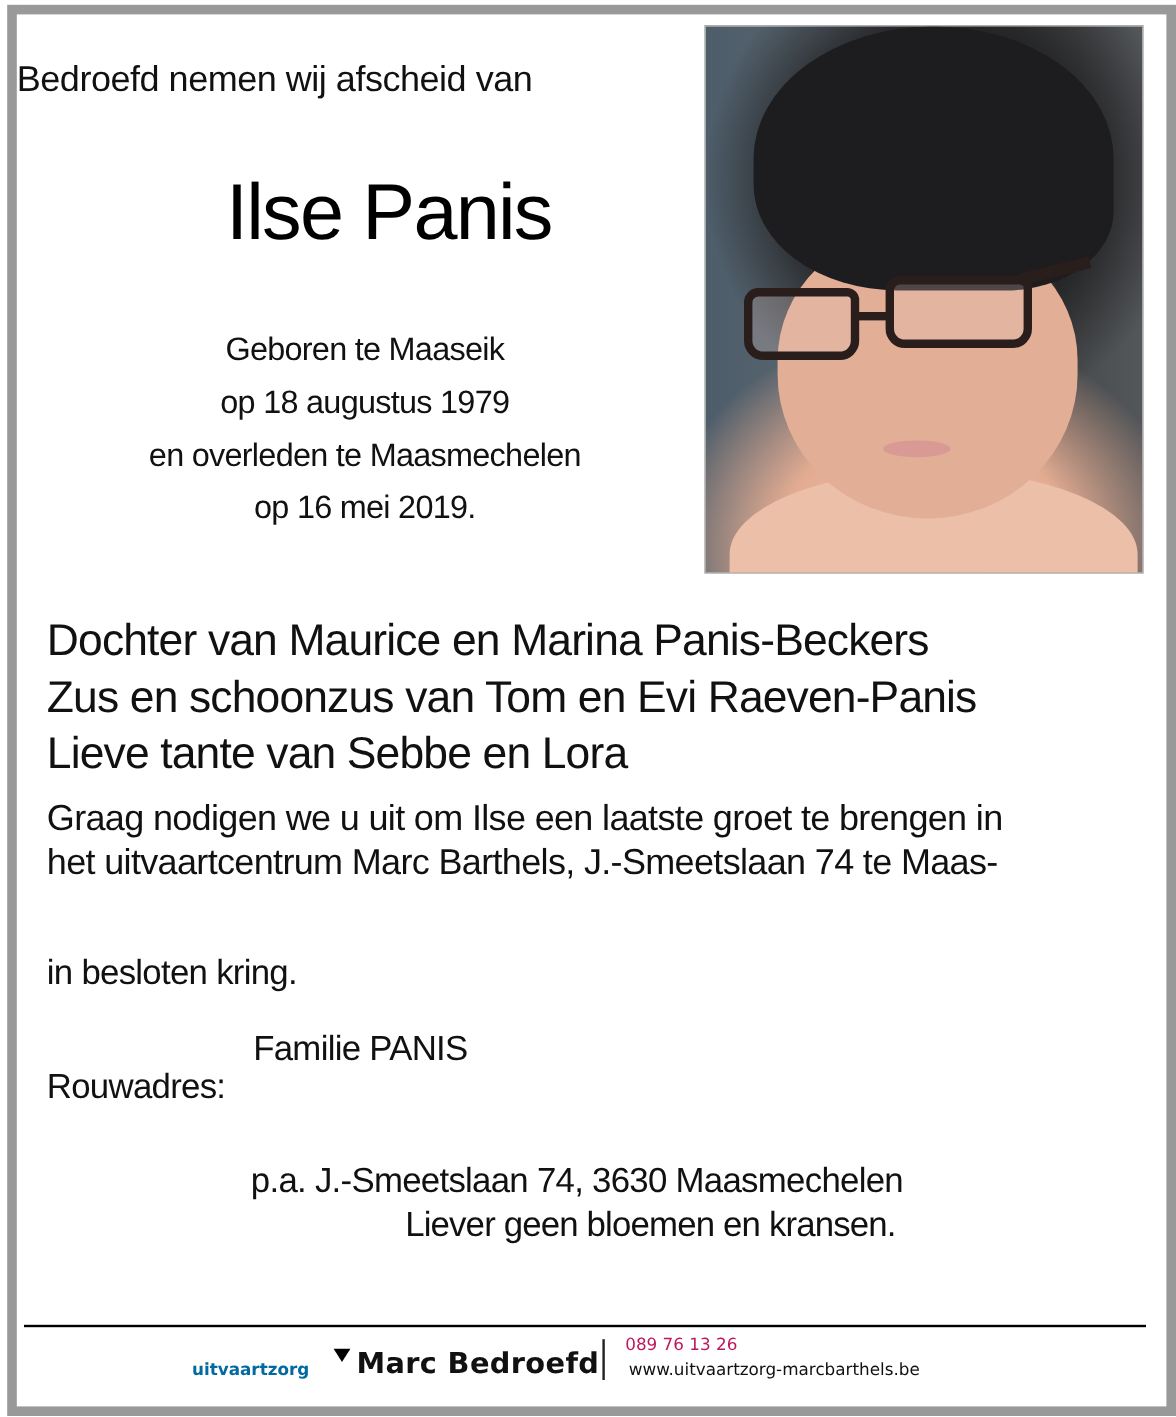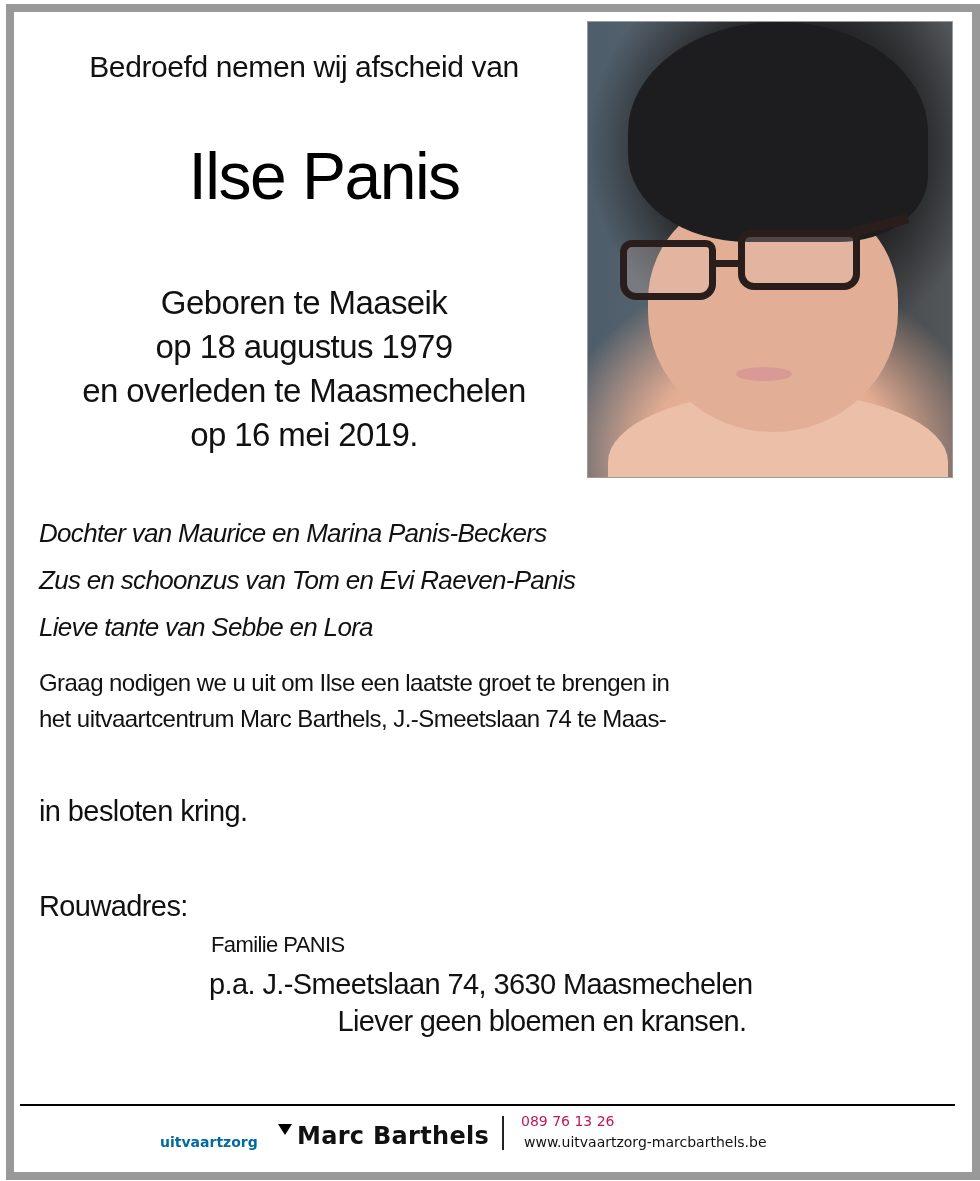--- a/index.html
+++ b/index.html
@@ -4,23 +4,23 @@
   <style>
     html, body { margin: 0; padding: 0; background: #ffffff; }
     body { width: 980px; height: 1181px; position: relative; overflow: hidden; }
     .frame {
       position: absolute; left: 6px; top: 4px; width: 958px; height: 1160px;
       border: 8px solid #999999; box-sizing: content-box; background: #fff;
     }
     .serif-ish { font-family: "Liberation Sans", "DejaVu Sans", sans-serif; color: #111; }
     .abs { position: absolute; }
 
-    .intro { left: 14px; top: 50px; width: 580px; text-align: center; font-size: 30px; letter-spacing: -0.4px; }
+    .intro { left: 14px; top: 50px; width: 580px; font-size: 30px; letter-spacing: -0.4px; }
     .name { left: 14px; top: 138px; width: 580px; text-align: center; font-size: 66px; letter-spacing: -1.5px; color: #000; margin-left: 20px; }
-    .dates { left: 14px; top: 281px; width: 580px; text-align: center; font-size: 33px; line-height: 44px; letter-spacing: -0.6px; }
+    .dates { left: 14px; top: 269px; width: 580px; text-align: center; font-size: 27px; line-height: 44px; letter-spacing: -0.6px; }
     .dates div { white-space: nowrap; }
 
     .photo {
       left: 587px; top: 21px; width: 366px; height: 457px; overflow: hidden;
       border: 1px solid #9a9a9a; box-sizing: border-box;
       background:
         radial-gradient(ellipse 30% 32% at 52% 58%, #e9b9a2 0%, #d99c84 60%, rgba(217,156,132,0) 100%),
         radial-gradient(ellipse 60% 40% at 50% 95%, #f0c6ae 0%, #e3ac92 55%, rgba(227,172,146,0) 100%),
         radial-gradient(ellipse 55% 45% at 55% 28%, #1c1c1e 0%, #232325 60%, rgba(35,35,37,0) 100%),
         linear-gradient(90deg, #4d5d6a 0%, #5a666f 30%, #3f4244 70%, #54575a 100%);
@@ -43,29 +43,29 @@
     .photo .lens {
       position: absolute; top: 20px; height: 46px; border: 7px solid #2a1e1c; border-radius: 12px 10px 16px 16px;
       background: rgba(230,200,190,0.25);
     }
     .photo .lens.l { left: 0px; width: 82px; }
     .photo .lens.r { left: 118px; width: 108px; top: 10px; }
     .photo .bridge { position: absolute; left: 92px; top: 40px; width: 30px; height: 7px; background: #2a1e1c; }
     .photo .temple { position: absolute; left: 230px; top: 8px; width: 60px; height: 10px; background: #2a1e1c; transform: rotate(-14deg); transform-origin: left center; }
     .photo .lips { position: absolute; left: 148px; top: 345px; width: 56px; height: 14px; border-radius: 50%; background: #d99a95; }
 
-    .rel { left: 39px; top: 510px; font-size: 26px; line-height: 47px; letter-spacing: -0.7px; font-style: italic; }
+    .rel { left: 39px; top: 510px; font-size: 37px; line-height: 47px; letter-spacing: -0.7px; }
     .rel div { white-space: nowrap; }
 
-    .p1 { left: 39px; top: 665px; font-size: 24px; line-height: 36px; letter-spacing: -0.55px; }
+    .p1 { left: 39px; top: 665px; font-size: 30px; line-height: 36px; letter-spacing: -0.55px; }
     .p1 div, .p2 div { white-space: nowrap; }
     .p2 { left: 39px; top: 793px; font-size: 29px; line-height: 36px; letter-spacing: -0.6px; }
 
     .addr-label { left: 39px; top: 890px; font-size: 29px; letter-spacing: -0.6px; white-space: nowrap; }
-    .addr-name { left: 211px; top: 932px; font-size: 22px; letter-spacing: -0.6px; white-space: nowrap; }
+    .addr-name { left: 211px; top: 858px; font-size: 29px; letter-spacing: -0.6px; white-space: nowrap; }
     .addr-street { left: 209px; top: 968px; font-size: 29px; letter-spacing: -0.6px; white-space: nowrap; }
 
     .closing { left: 14px; top: 1000px; width: 960px; text-align: center; font-size: 29px; line-height: 43px; letter-spacing: -0.7px; padding-left: 48px; }
 
     .footer-rule { left: 20px; top: 1104px; width: 935px; height: 2px; background: #000; }
     .logo-small { left: 160px; top: 1134px; font-family: "DejaVu Sans", sans-serif; font-weight: bold; font-size: 14px; color: #0369a1; white-space: nowrap; }
     .logo-tri { left: 278px; top: 1124px; width: 0; height: 0; border-left: 7px solid transparent; border-right: 7px solid transparent; border-top: 11px solid #000; }
     .logo-big { left: 297px; top: 1122px; font-family: "DejaVu Sans", sans-serif; font-weight: bold; font-size: 24px; color: #111; white-space: nowrap; letter-spacing: 0.3px; }
     .footer-sep { left: 502px; top: 1116px; width: 2px; height: 34px; background: #222; }
     .phone { left: 521px; top: 1113px; font-family: "DejaVu Sans", sans-serif; font-size: 14px; color: #be185d; white-space: nowrap; }
@@ -118,16 +118,16 @@
 <div class="abs serif-ish addr-name">Familie PANIS</div>
 <div class="abs serif-ish addr-street">p.a. J.-Smeetslaan 74, 3630 Maasmechelen</div>
 
 <div class="abs serif-ish closing">
   <div>Liever geen bloemen en kransen.</div>
 </div>
 
 <div class="abs footer-rule"></div>
 <div class="abs logo-small">uitvaartzorg</div>
 <div class="abs logo-tri"></div>
-<div class="abs logo-big">Marc Barthels</div>
+<div class="abs logo-big">Marc Bedroefd</div>
 <div class="abs footer-sep"></div>
 <div class="abs phone">089 76 13 26</div>
 <div class="abs web">www.uitvaartzorg-marcbarthels.be</div>
 
 </body></html>

